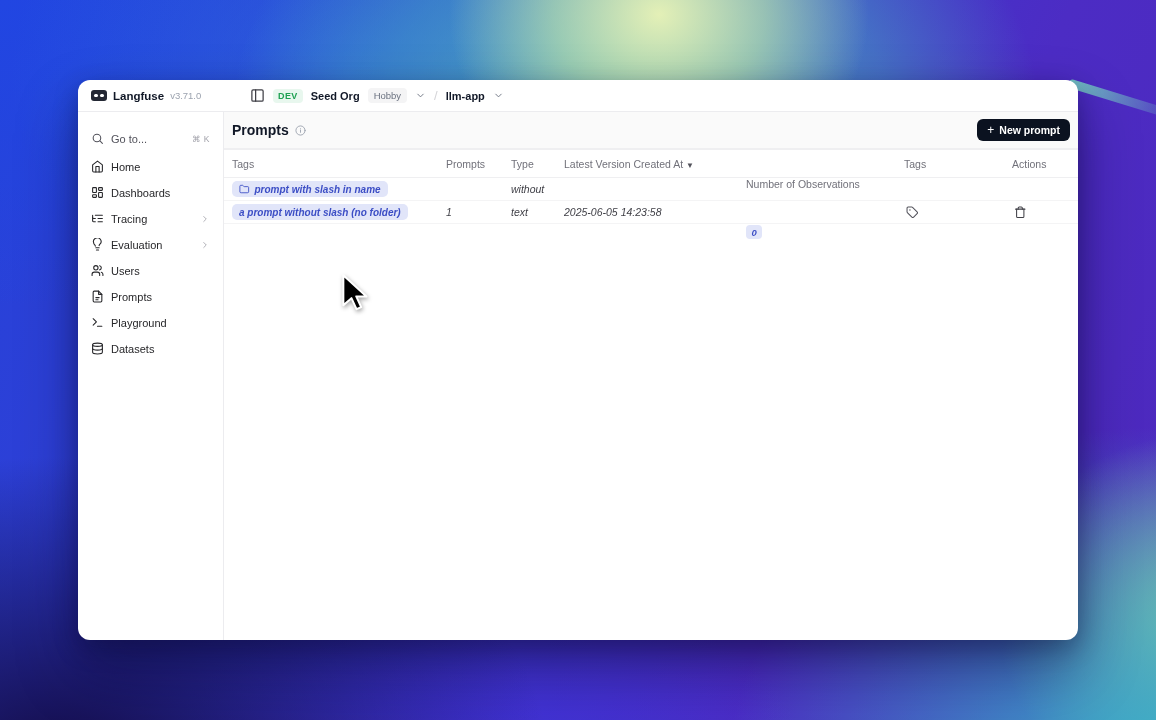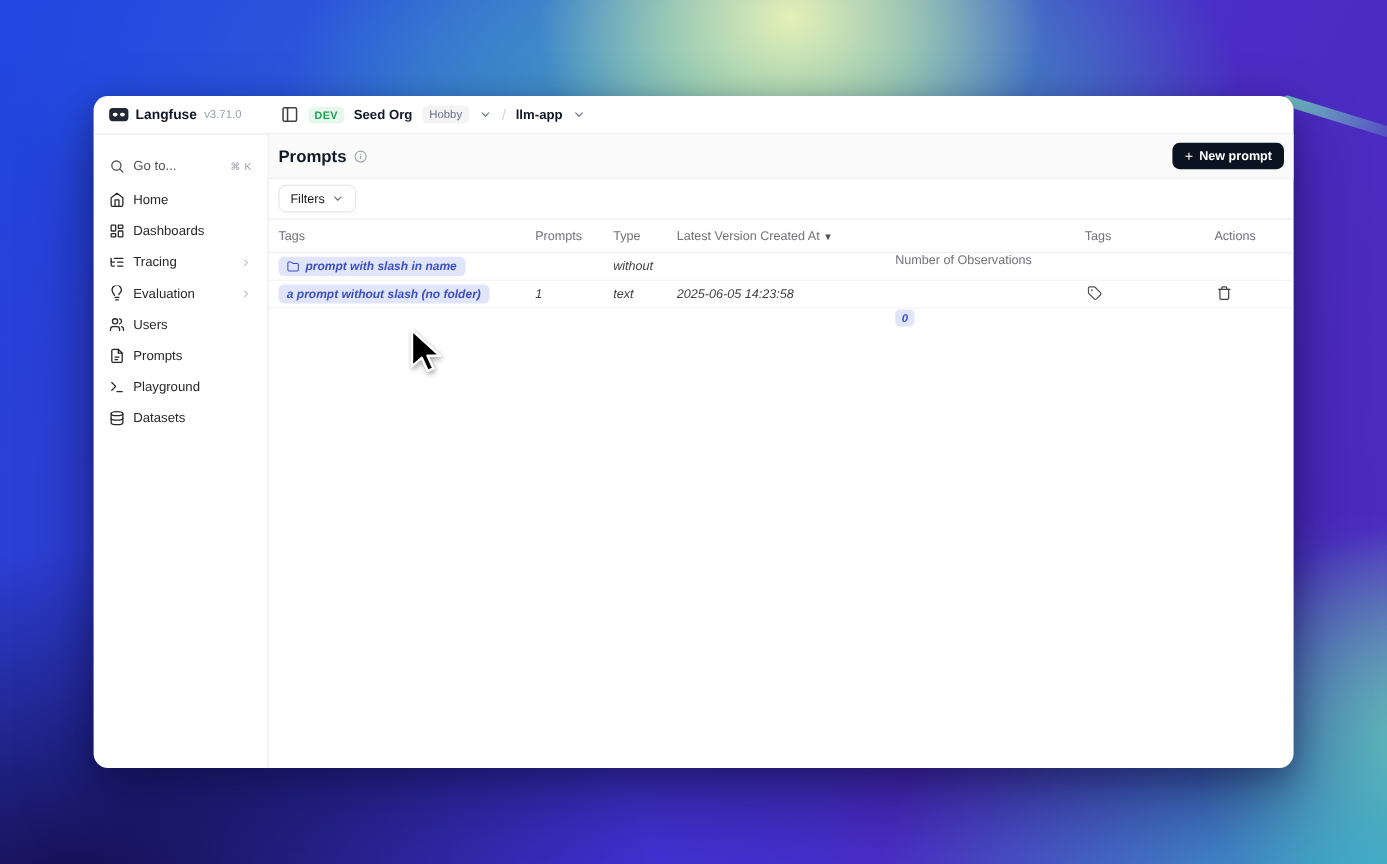--- a/index.html
+++ b/index.html
@@ -30,21 +30,21 @@
 
   
   .window {
     position:absolute; left:78px; top:80px; width:1000px; height:560px;
     background:#fff; border-radius:12px; overflow:hidden;
     box-shadow:0 30px 60px rgba(8,6,40,.40), 0 8px 24px rgba(8,6,40,.30);
     color:#18181b;
   }
 
   
-  .topbar { height:32px; display:flex; align-items:center; border-bottom:1px solid #ececef; }
+  .topbar { height:32px; display:flex; align-items:center; border-bottom:1px solid #ececef;gap:16px; }
   .brand-side { flex:0 0 147px; display:flex; align-items:center; gap:6px; padding-left:13px; }
   .logo-mark { width:16px; height:11px; background:#232733; border-radius:3px; position:relative; flex:0 0 auto; }
   .logo-mark::after { content:""; position:absolute; left:3px; top:3.5px; width:3.5px; height:3.5px; border-radius:50%; background:#fff; box-shadow:6px 0 0 #fff; }
   .brand-name { font-size:11.5px; font-weight:700; color:#111827; }
   .brand-version { font-size:9.5px; color:#9ca3af; }
   .topbar-nav { display:flex; align-items:center; gap:8px; padding-left:9px;justify-content:flex-end; }
   .icon-15 svg { width:15px; height:15px; display:block; }
   .env-badge { font-size:9px; font-weight:700; color:#1ea152; background:#e8f7ee; padding:2px 5px; border-radius:4px; letter-spacing:.4px; }
   .org-name, .project-name { font-size:11px; font-weight:600; color:#111827; }
   .plan-badge { font-size:9.5px; color:#6b7280; background:#f4f4f5; padding:2px 6px; border-radius:4px; }
@@ -260,30 +260,20 @@
               <line x1="12" y1="11" x2="12" y2="16"></line>
               <line x1="12" y1="8" x2="12.01" y2="8"></line>
             </svg>
         </span>
         <button class="new-prompt-btn">
           <span class="plus">+</span>
           <span>New prompt</span>
         </button>
       </div>
 
-      <div class="filters-row">
-        <button class="filters-btn">
-          <span>Filters</span>
-          <span class="chev" style="color:#71717a">
-            <svg class="stroke" viewBox="0 0 24 24">
-                <polyline points="6 9 12 15 18 9"></polyline>
-              </svg>
-          </span>
-        </button>
-      </div>
 
       <div class="thead">
         <div class="c-name">Tags</div>
         <div class="c-versions">Prompts</div>
         <div class="c-type">Type</div>
         <div class="c-latest">
           <span>Latest Version Created At</span><span class="sort-ind">▼</span>
         </div>
         <div class="c-obs">Number of Observations</div>
         <div class="c-tags">Tags</div>

